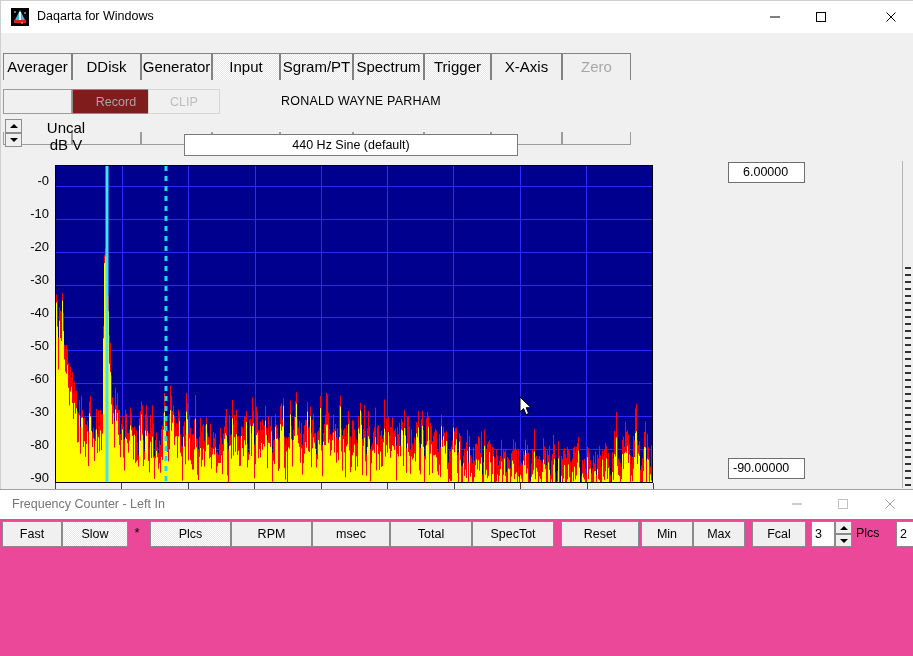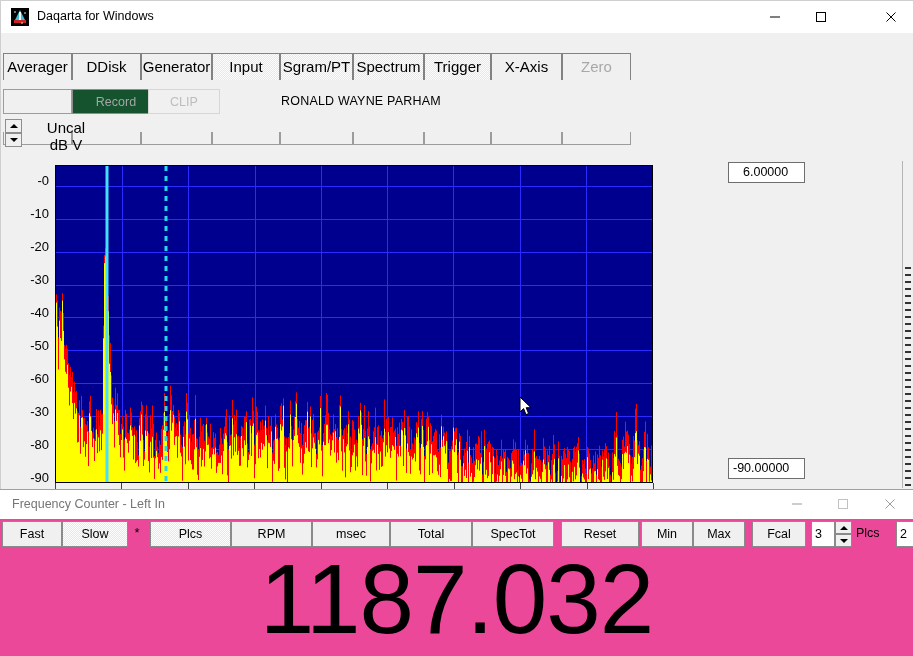--- a/index.html
+++ b/index.html
@@ -42,21 +42,21 @@
       background-size:2px 2px;background-position:0 0,1px 1px;background-color:#e8e8e8;}
   .tabbtn.disabled{color:#a8a8a8;}
   .tabunder{position:absolute;top:79px;height:13px;background:#f0f0f0;border:1px solid #9c9c9c;
      border-top:none;box-sizing:border-box;}
 
   
   .row2{position:absolute;left:0;top:88px;width:913px;height:27px;}
   .flatbtn{position:absolute;top:0;height:25px;line-height:24px;text-align:center;font-size:12.5px;
      box-sizing:border-box;cursor:default;}
   #btn-blank{left:2px;width:69px;background:#f0f0f0;border:1px solid #9c9c9c;}
-  #btn-record{left:71px;width:88px;background:#14532d;border:1px solid #8c8c8c;color:#a5a5a5;}
+  #btn-record{left:71px;width:88px;background:#7f1d1d;border:1px solid #8c8c8c;color:#a5a5a5;}
   #btn-clip{left:147px;width:72px;background:#f0f0f0;border:1px solid #d6d6d6;color:#bdbdbd;}
   #owner-name{position:absolute;left:280px;top:5px;font-size:12.5px;color:#000;letter-spacing:.2px;}
 
   
   .vspin{position:absolute;left:4px;top:118px;width:17px;height:28px;}
   .vspin div{position:absolute;left:0;width:17px;height:14px;background:#f0f0f0;
      border:1px solid #8e8e8e;box-sizing:border-box;cursor:default;}
   .vspin .up{top:0;}
   .vspin .dn{top:14px;}
   .vspin i{position:absolute;left:50%;top:50%;transform:translate(-50%,-50%);
@@ -213,20 +213,21 @@
         </div>
       <div class="dn">
           <i></i>
         </div>
     </div>
     <div class="uncal">
       <div>Uncal</div>
       <div>dB V</div>
     </div>
 
+    <div id="gen-title">440 Hz Sine (default)</div>
 
     <div class="valbox" id="val-top">6.00000</div>
     <div class="valbox" id="val-bot">-90.00000</div>
 
     <div class="ylab" style="left:4px;top:172px;">-0</div>
     <div class="ylab" style="left:4px;top:205px;">-10</div>
     <div class="ylab" style="left:4px;top:238px;">-20</div>
     <div class="ylab" style="left:4px;top:271px;">-30</div>
     <div class="ylab" style="left:4px;top:304px;">-40</div>
     <div class="ylab" style="left:4px;top:337px;">-50</div>
@@ -1554,15 +1555,14 @@
       <div class="up">
           <i></i>
         </div>
       <div class="dn">
           <i></i>
         </div>
     </div>
     <div id="plcs-label">Plcs</div>
     <div id="extra-box">2</div>
 
-    <div id="freq-readout">1187.032</div>
   </div>
 </div>
 
 </body></html>

